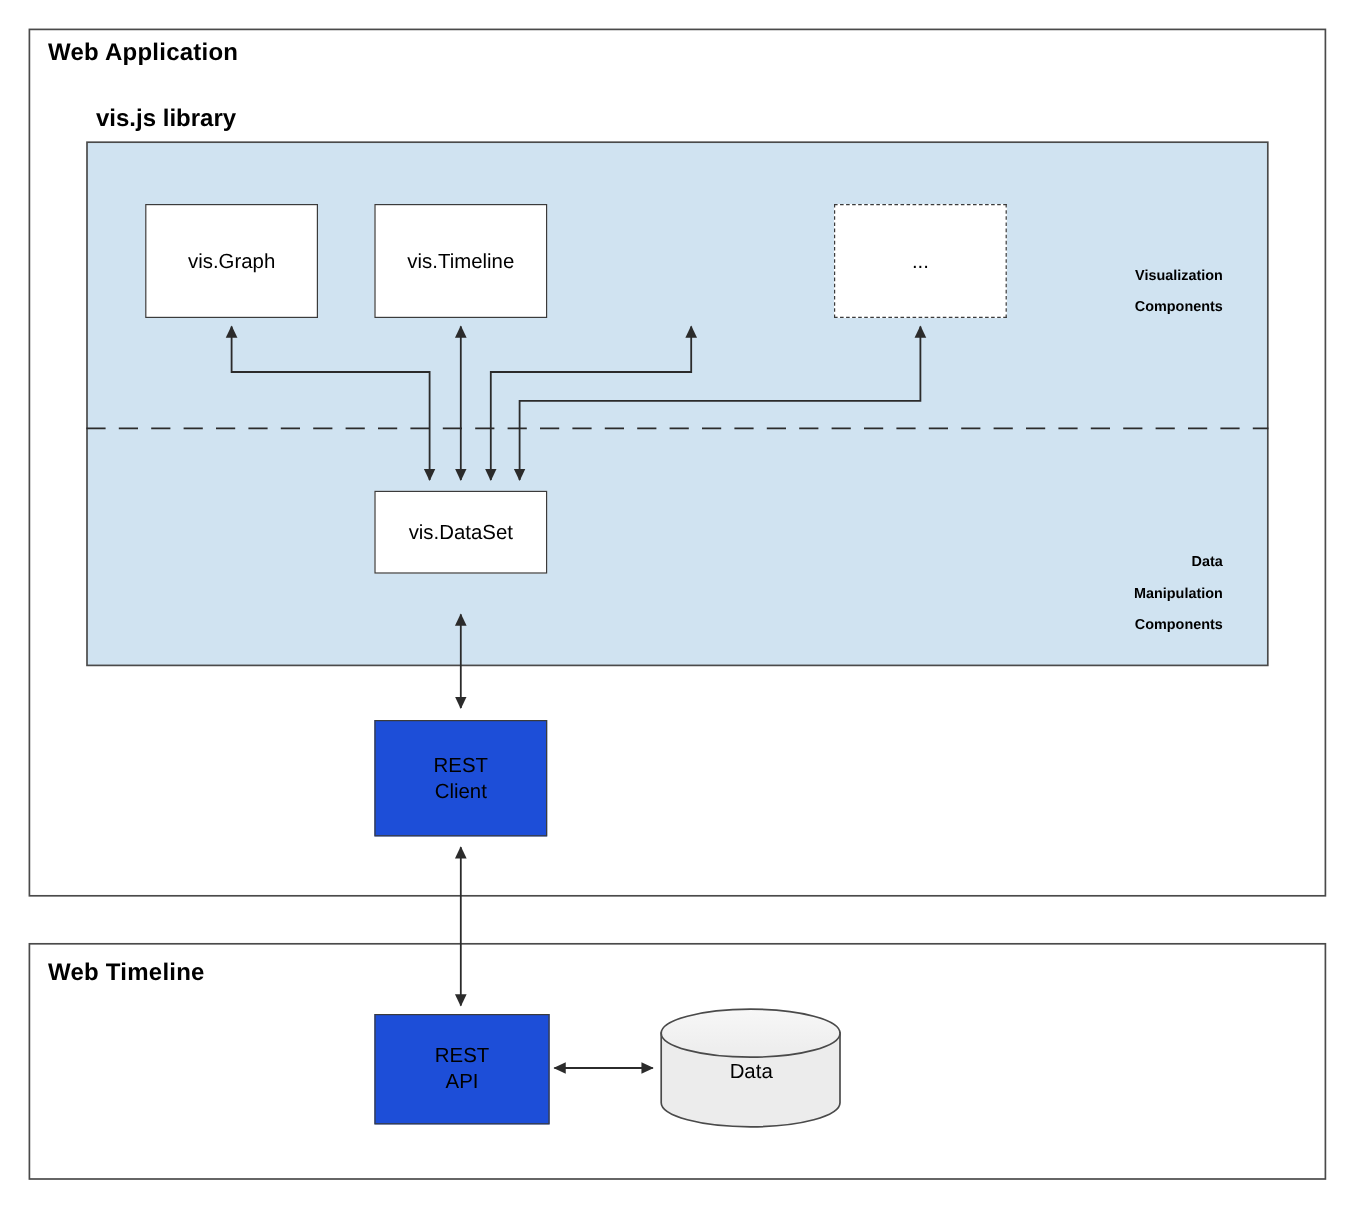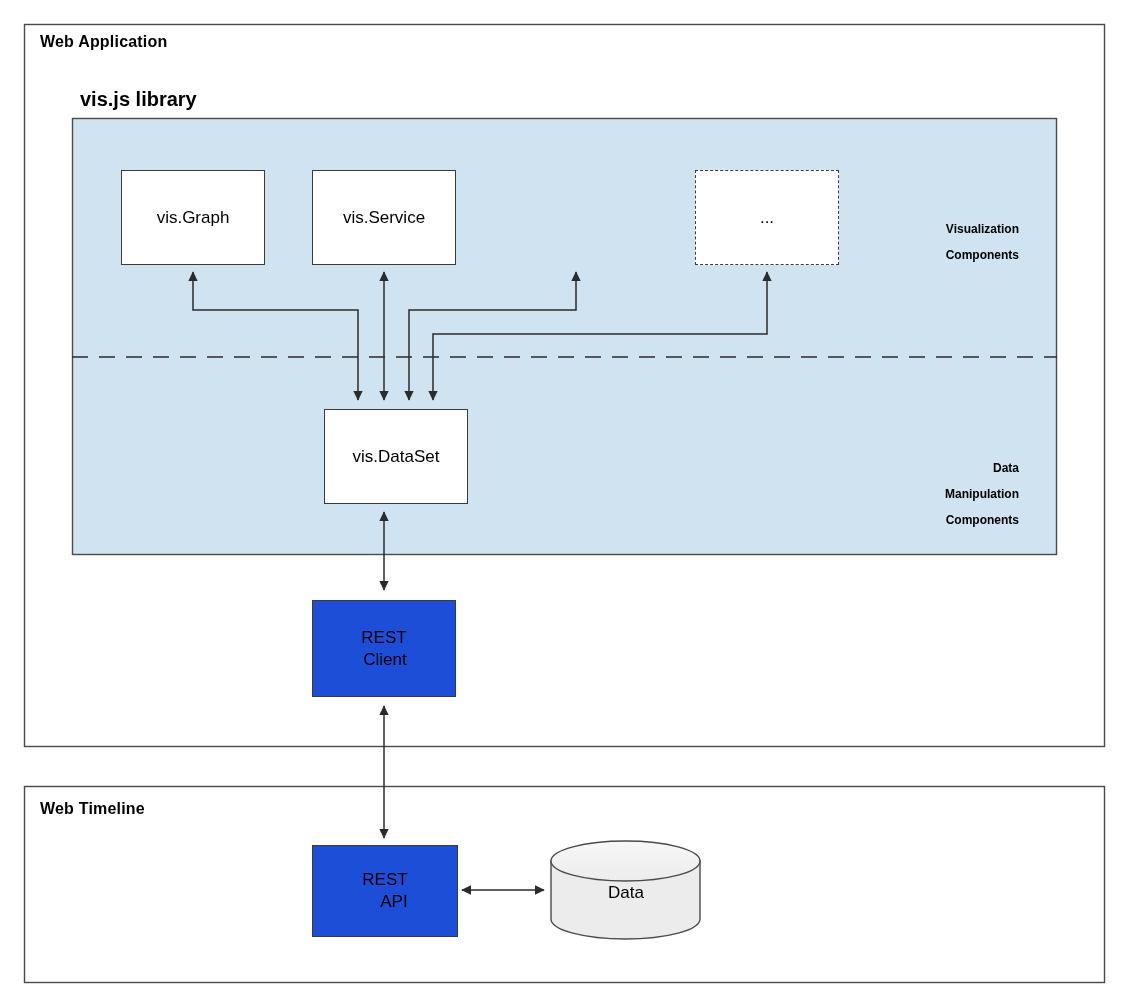--- a/index.html
+++ b/index.html
@@ -24,21 +24,21 @@
   svg.layer {
     position: absolute;
     left: 0; top: 0;
     width: 1128px;
     height: 1008px;
     overflow: visible;
   }
   .frame-title {
     position: absolute;
     font-weight: bold;
-    font-size: 16px;
+    font-size: 20px;
     letter-spacing: 0.2px;
     white-space: nowrap;
   }
   .lib-title {
     position: absolute;
     font-weight: bold;
     font-size: 20px;
     white-space: nowrap;
   }
   .group-label {
@@ -51,21 +51,21 @@
     margin-top: 45px;
   }
   .node-box {
     position: absolute;
     box-sizing: border-box;
     border: 1.4px solid #3b3b3b;
     background: #ffffff;
     display: flex;
     align-items: center;
     justify-content: center;
-    text-align: right;
+    text-align: center;
     font-size: 17px;
     line-height: 22px;
     white-space: pre-line;
   }
   .node-box.dashed {
     border-style: dashed;
     border-width: 1.6px;
   }
   .node-box.gray {
     background: #1d4ed8;
@@ -132,26 +132,26 @@
 
   <div class="group-label" style="left:797px; top:171px; width:222px;">Visualization
 Components</div>
 
   <div class="group-label" style="left:797px; top:410px; width:222px;">Data
 Manipulation
 Components</div>
 
   <div class="node-box" style="left:121px; top:170px; width:144px; height:95px;">vis.Graph</div>
 
-  <div class="node-box" style="left:312px; top:170px; width:144px; height:95px;">vis.Service</div>
+  <div class="node-box" style="left:312px; top:170px; width:144px; height:95px;">vis.Timeline</div>
 
 
   <div class="node-box dashed" style="left:695px; top:170px; width:144px; height:95px;">...</div>
 
-  <div class="node-box" style="left:324px; top:409px; width:144px; height:95px;">vis.DataSet</div>
+  <div class="node-box" style="left:312px; top:409px; width:144px; height:69px;">vis.DataSet</div>
 
   <div class="node-box gray" style="left:312px; top:600px; width:144px; height:97px;">REST
 Client</div>
 
   <div class="node-box gray" style="left:312px; top:845px; width:146px; height:92px;">REST
 API</div>
 
   <div class="cyl-label" style="left:551px; top:883px;">Data</div>
 
 </div>

